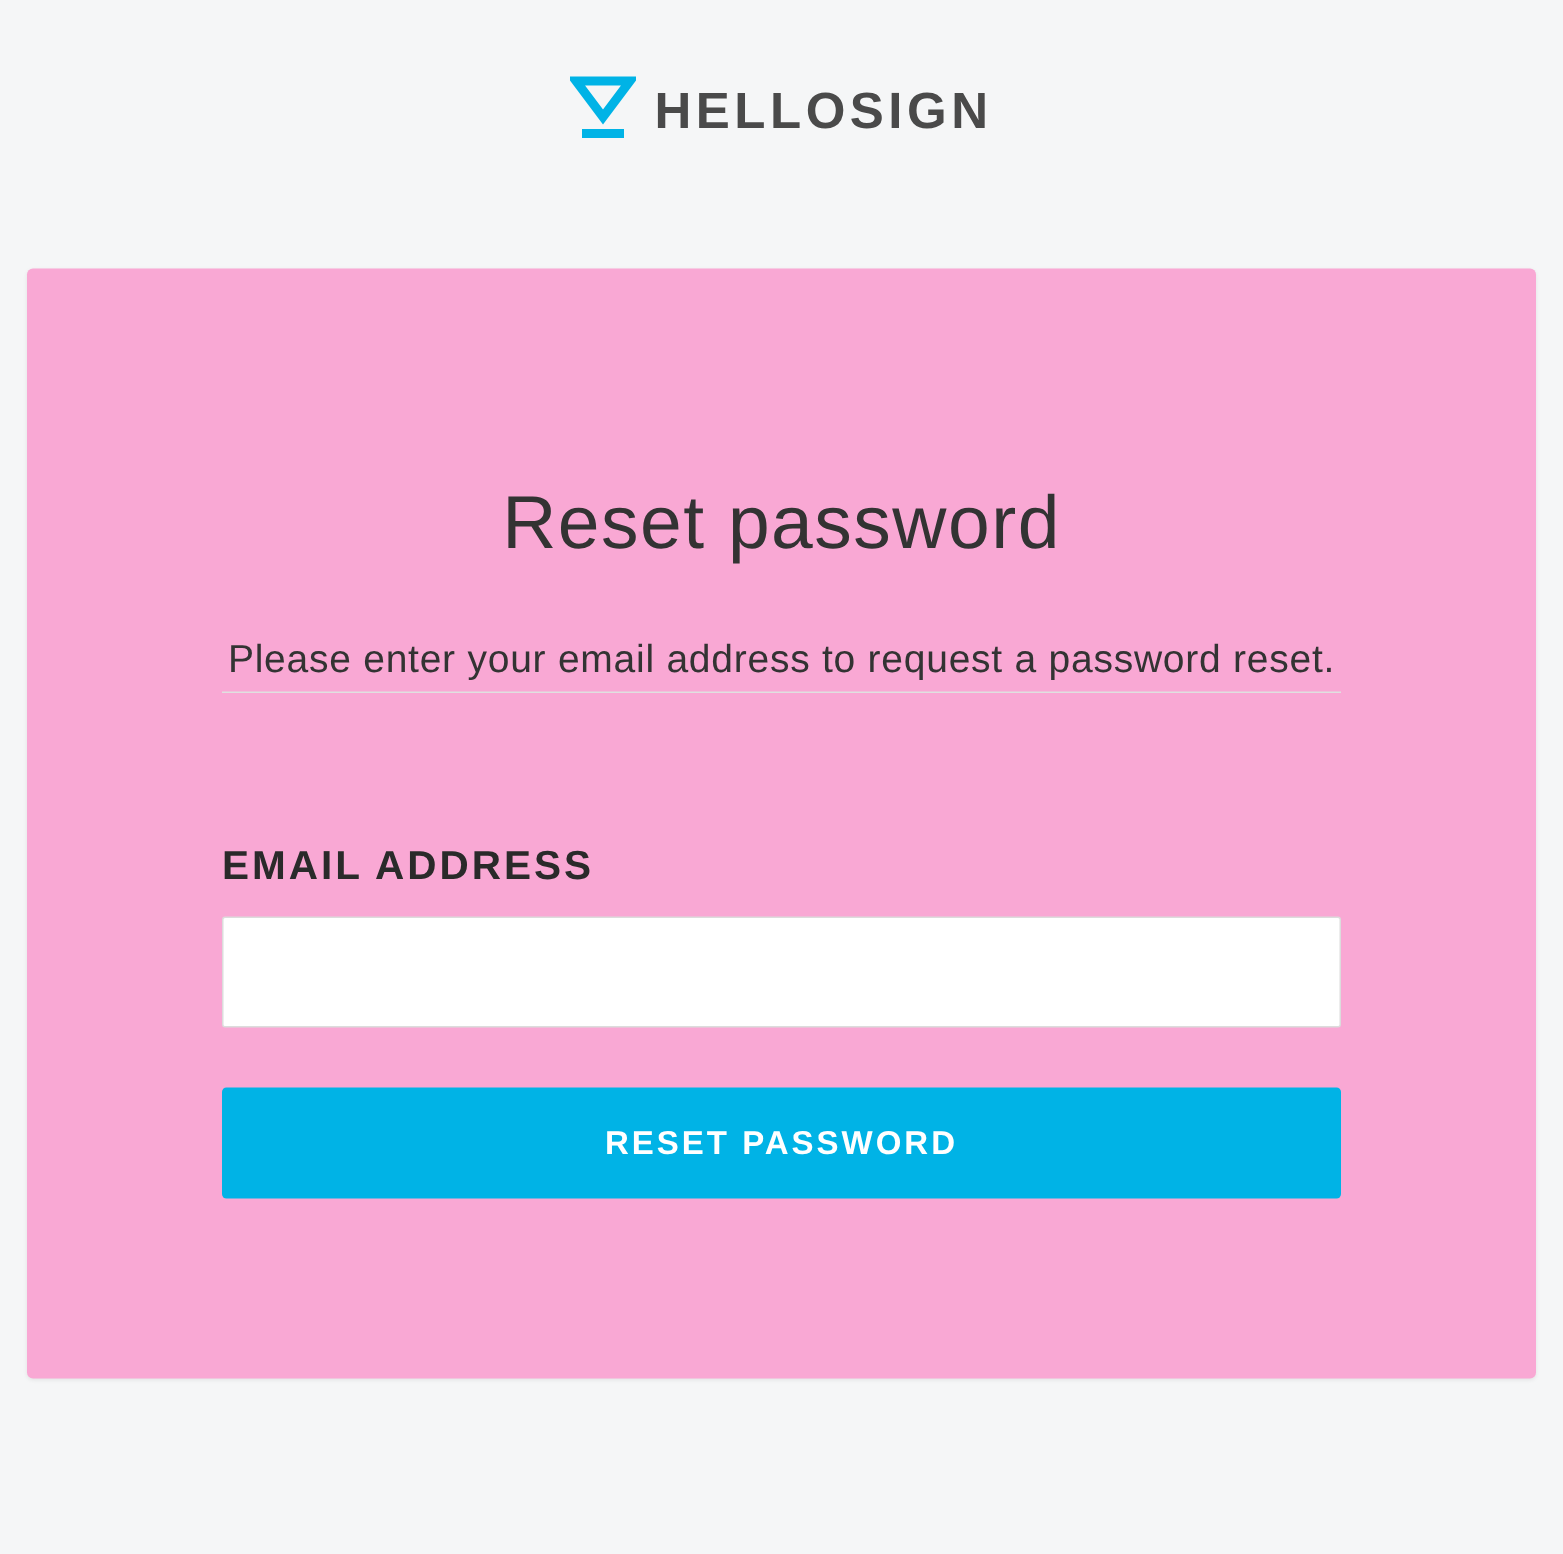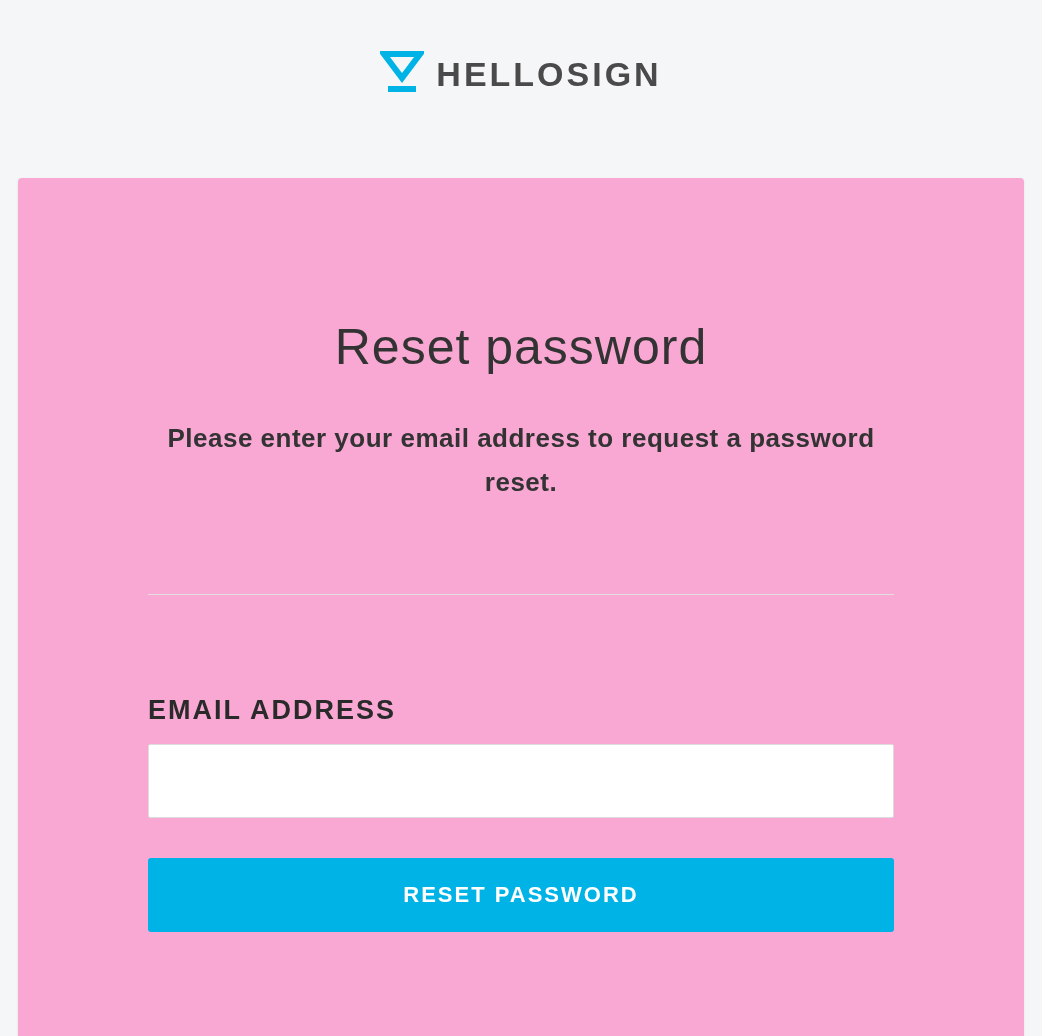--- a/index.html
+++ b/index.html
@@ -50,26 +50,25 @@
       font-size: 50px;
       font-weight: 300;
       color: #333333;
       text-align: center;
       letter-spacing: 1px;
       margin-bottom: 40px;
     }
     
     .card-subtitle {
       font-size: 26px;
-      font-weight: 700;
+      font-weight: 400;
       color: #333333;
       text-align: center;
       line-height: 1.7;
       letter-spacing: 0.5px;
-      margin-bottom: 90px;
     }
     
     .divider {
       border: none;
       border-top: 1px solid #e0e0e0;
       margin-bottom: 100px;
     }
     
     .form-label {
       font-size: 27px;

